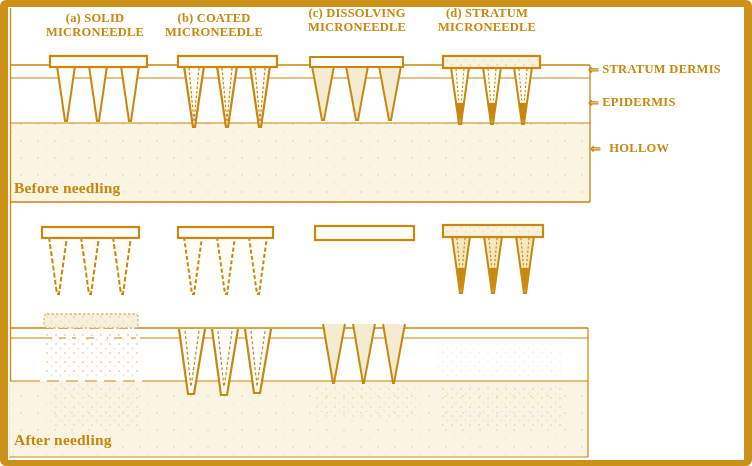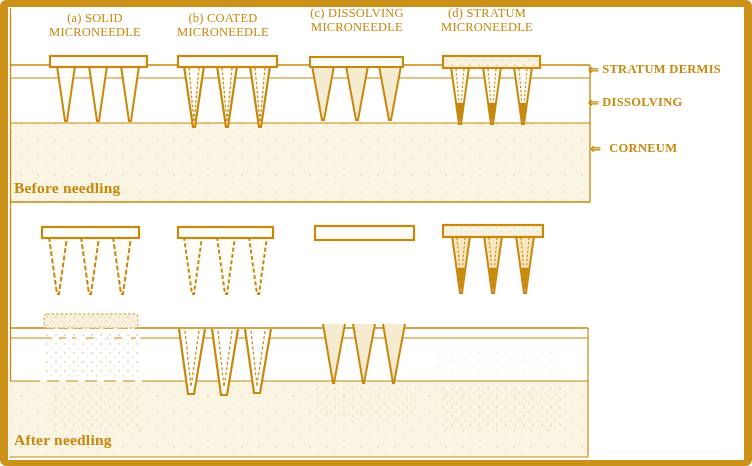--- a/index.html
+++ b/index.html
@@ -11,26 +11,26 @@
     position:relative; width:752px; height:466px; background:var(--background);
     font-family:"Liberation Serif", serif; overflow:hidden;
   }
   .frame{
     position:absolute; inset:0; box-sizing:border-box; border-radius:6px;
     border-style:solid; border-color:var(--border);
     border-width:7px 8px 6px 8px; pointer-events:none; z-index:5;
   }
   svg.art{position:absolute; left:0; top:0; z-index:1;}
   .hdr{
-    position:absolute; z-index:3; color:var(--amber); font-weight:normal;
+    position:absolute; z-index:3; color:var(--amber); font-weight:bold;
     font-size:12.5px; line-height:13.5px; text-align:center; white-space:pre-line;
     letter-spacing:.2px;
   }
   .hdr-a{left:30px;  top:12px; width:130px;}
-  .hdr-b{left:160px; top:12px; width:126px;}
+  .hdr-b{left:151px; top:12px; width:126px;}
   .hdr-c{left:294px; top:7px;  width:126px;}
   .hdr-d{left:426px; top:7px;  width:122px;}
   .layer-label{
     position:absolute; z-index:3; color:var(--amber); font-weight:bold;
     font-size:12.5px; letter-spacing:.3px; display:flex; align-items:center; gap:3px;
     white-space:nowrap;
   }
   .layer-sc {left:588px; top:62px;}
   .layer-epi{left:588px; top:95px;}
   .layer-der{left:590px; top:141px;}
@@ -203,24 +203,24 @@
 MICRONEEDLE</div>
   <div class="hdr hdr-d">(d) STRATUM
 MICRONEEDLE</div>
 
   <div class="layer-label layer-sc">
     <span class="arrow">⇐</span>
     <span>STRATUM DERMIS</span>
   </div>
   <div class="layer-label layer-epi">
     <span class="arrow">⇐</span>
-    <span>DISSOLVING</span>
+    <span>EPIDERMIS</span>
   </div>
   <div class="layer-label layer-der">
     <span class="arrow">⇐</span>
-    <span>CORNEUM</span>
+    <span>HOLLOW</span>
   </div>
 
   <div class="row-label row-after">After needling</div>
   <div class="row-label row-before">Before needling</div>
 
   <div class="frame"></div>
 </div>
 
 </body></html>

